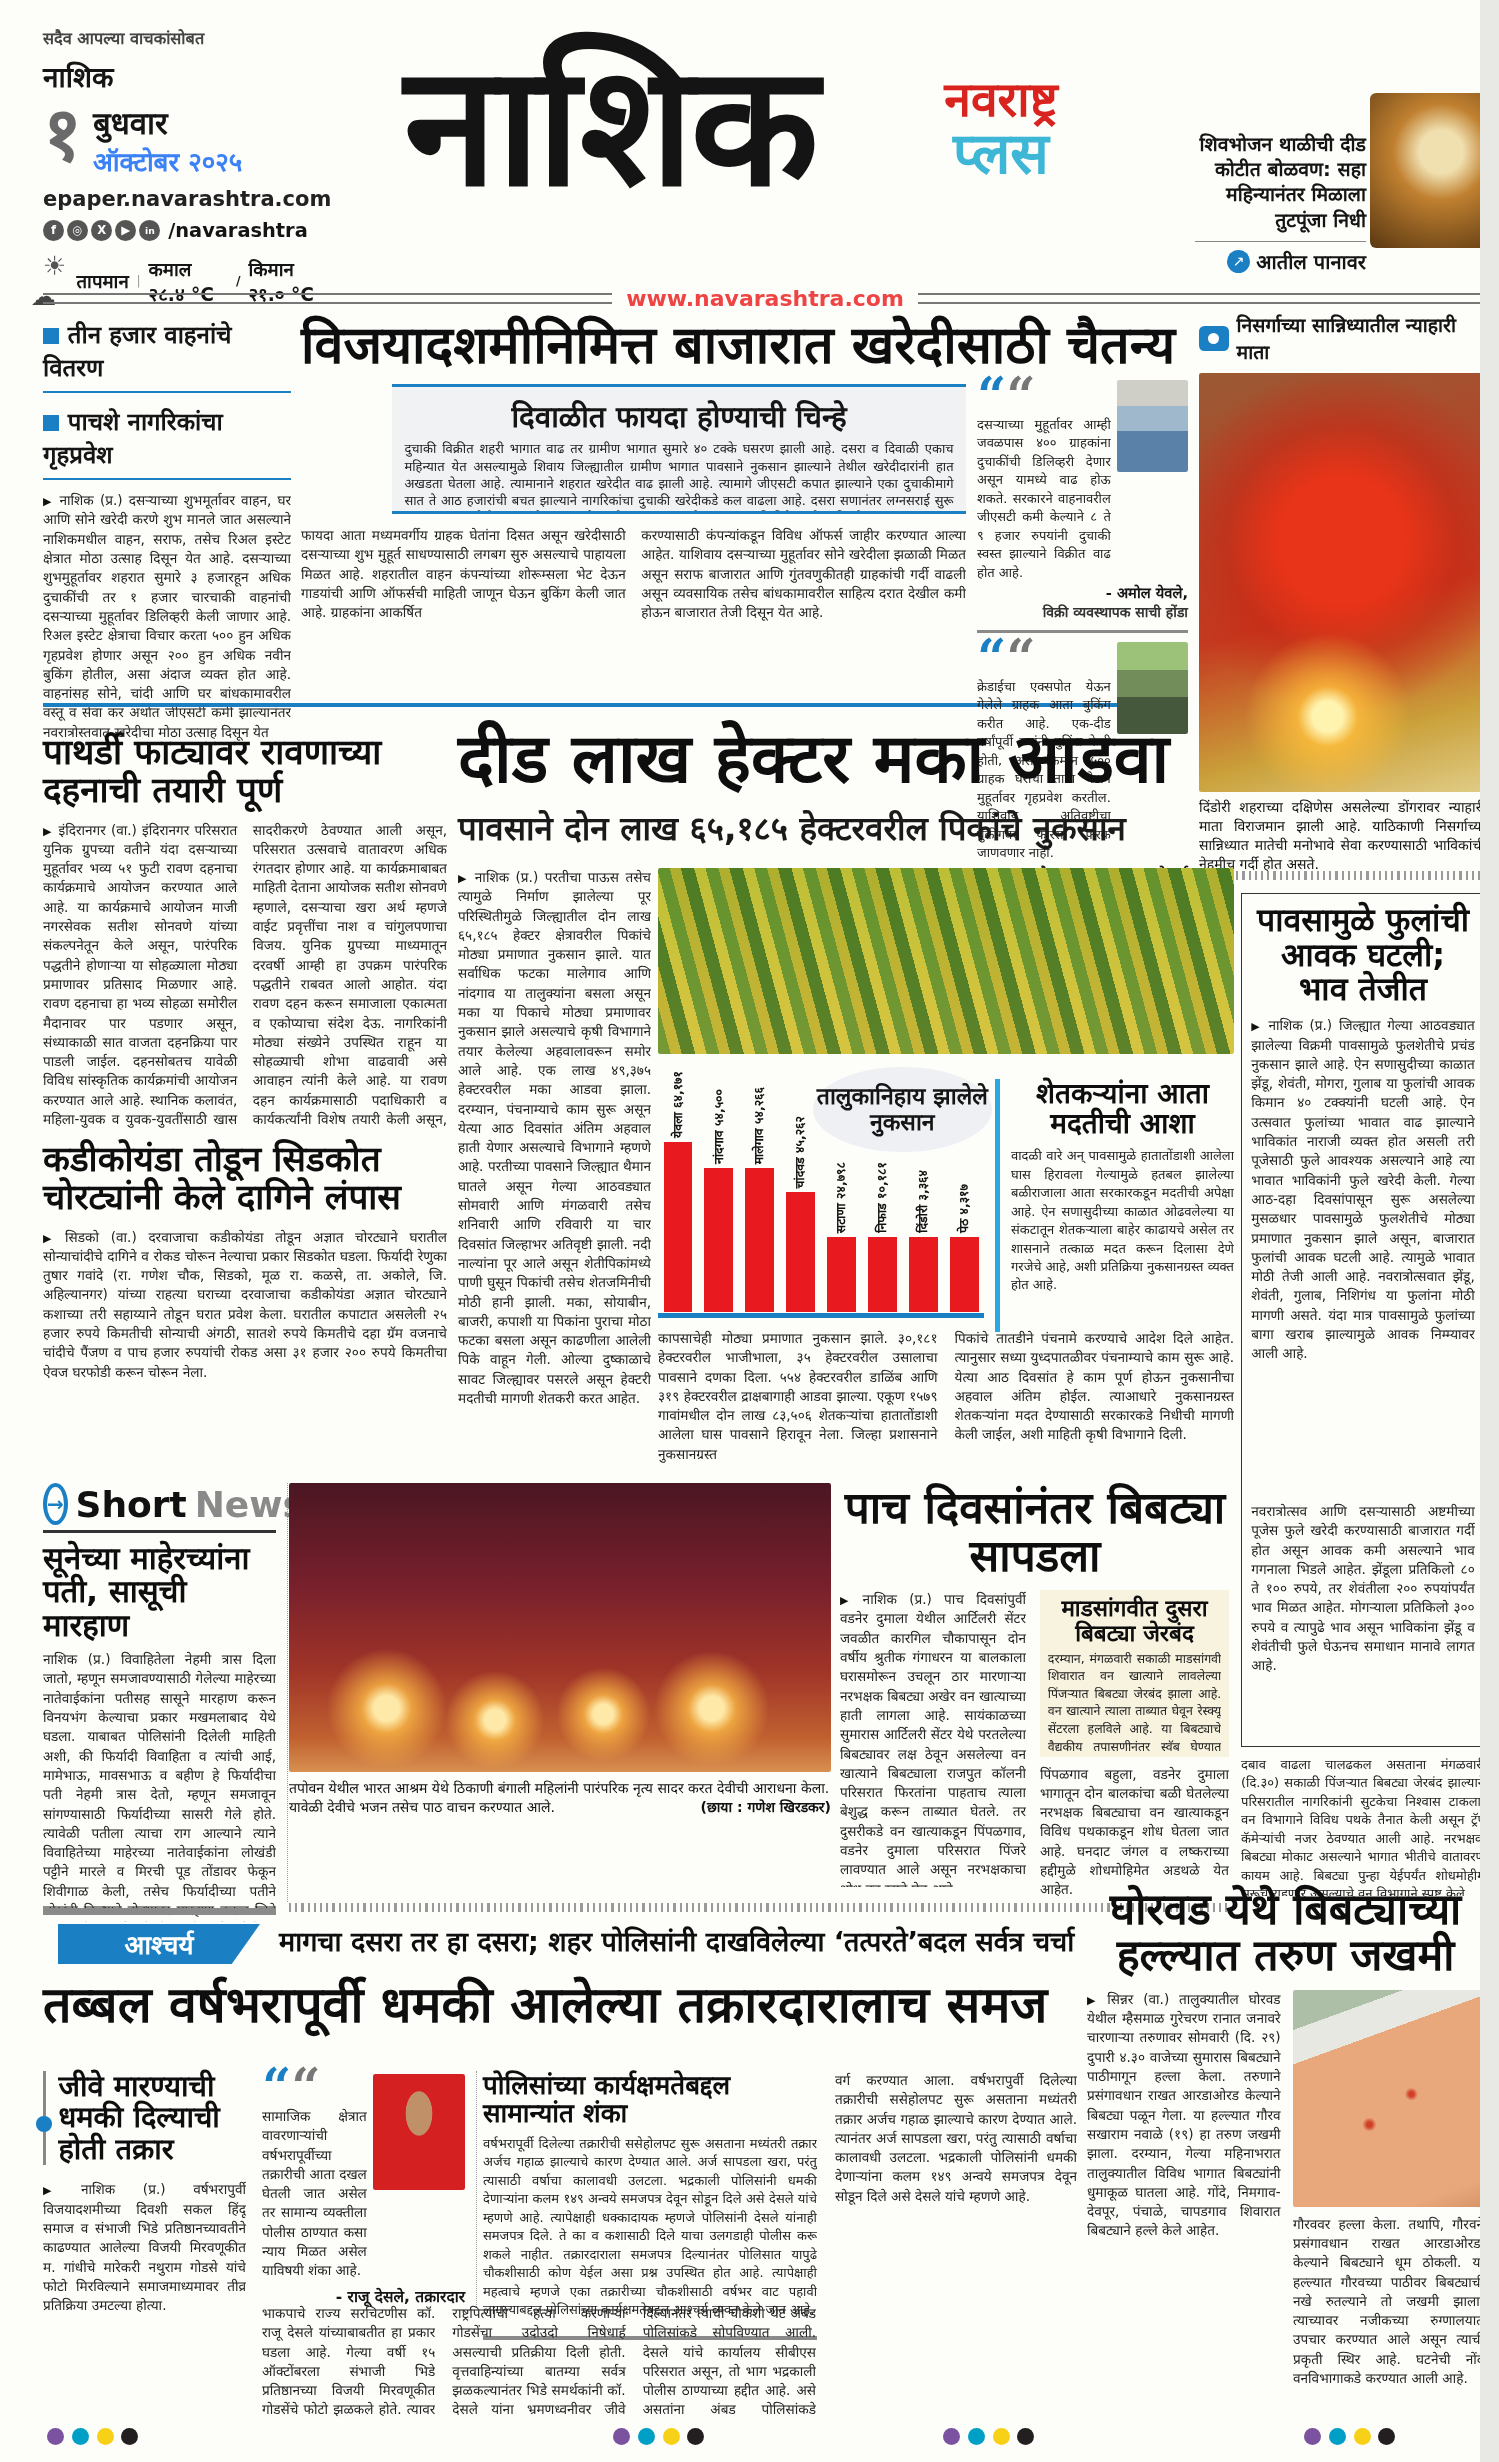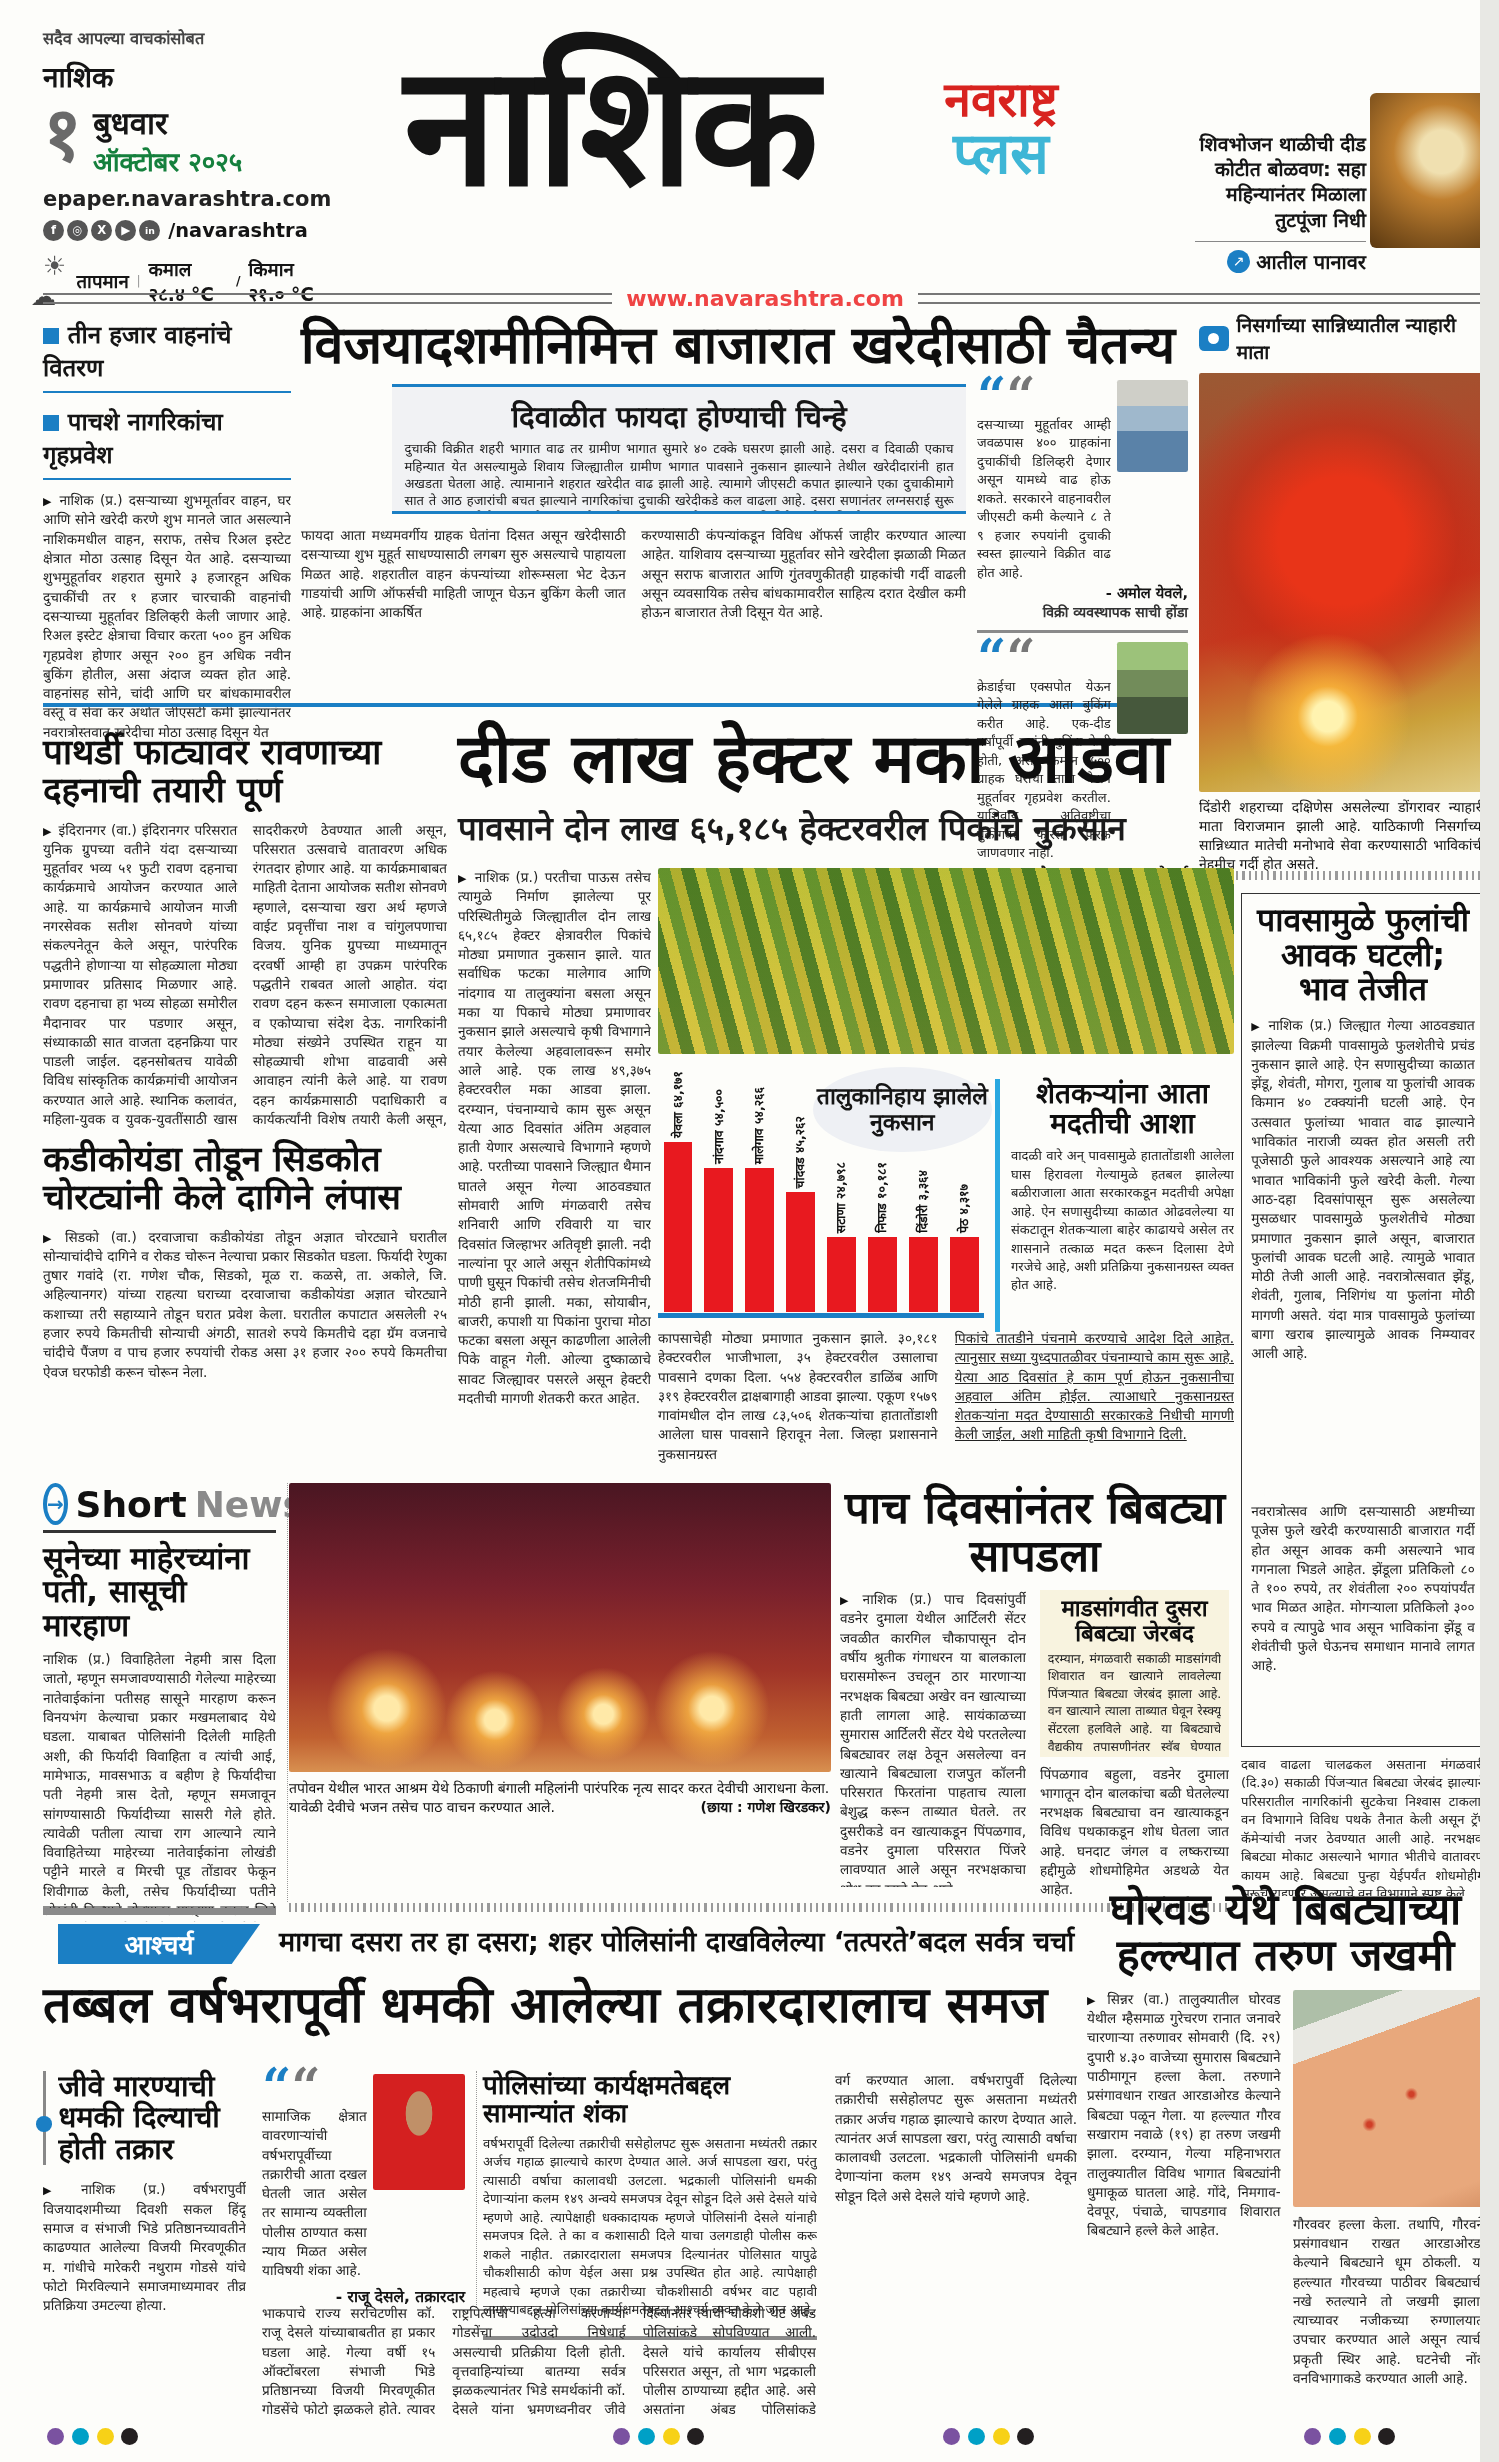--- a/index.html
+++ b/index.html
@@ -32,21 +32,21 @@
 
 <div class="page">
 
   <div class="abs" style="left:43px;top:27px;width:287px;">
     <div style="font-size:16.3px;font-weight:700;color:#444;">सदैव आपल्या वाचकांसोबत</div>
     <div style="font-size:28px;font-weight:900;margin-top:7.8px;">नाशिक</div>
     <div style="display:flex;align-items:flex-start;margin-top:6.2px;">
       <div style="font-size:75px;font-weight:900;color:#6a6a6a;line-height:.9;margin-right:11px;">१</div>
       <div>
         <div style="font-size:31px;font-weight:900;">बुधवार</div>
-        <div style="font-size:26px;font-weight:700;color:#15803d;text-align:right;">ऑक्टोबर २०२५</div>
+        <div style="font-size:26px;font-weight:700;color:#3b82f6;text-align:right;">ऑक्टोबर २०२५</div>
       </div>
     </div>
     <div style="font-size:21px;font-weight:700;color:#222;margin-top:7.8px;">epaper.navarashtra.com</div>
     <div style="margin-top:7.8px;display:flex;align-items:center;">
       <span class="soc">f</span>
       <span class="soc">◎</span>
       <span class="soc">X</span>
       <span class="soc">▶</span>
       <span class="soc" style="font-size:9.3px;">in</span>
       <span style="font-size:19.4px;font-weight:700;margin-left:4.7px;">/navarashtra</span>
@@ -203,21 +203,21 @@
     <div class="abs" style="left:0;bottom:0;width:326px;height:4.7px;background:#1b7fc4;z-index:3;"></div>
   </div>
 
   <div class="abs" style="left:995px;top:1079px;width:239px;border-left:5.4px solid #2aa8e0;padding-left:11px;box-sizing:border-box;">
     <div class="hl" style="font-size:28px;text-align:center;">शेतकऱ्यांना आता मदतीची आशा</div>
     <div class="body-txt j" style="margin-top:7.8px;font-size:13px;height:185px;">वादळी वारे अन् पावसामुळे हातातोंडाशी आलेला घास हिरावला गेल्यामुळे हतबल झालेल्या बळीराजाला आता सरकारकडून मदतीची अपेक्षा आहे. ऐन सणासुदीच्या काळात ओढवलेल्या या संकटातून शेतकऱ्याला बाहेर काढायचे असेल तर शासनाने तत्काळ मदत करून दिलासा देणे गरजेचे आहे, अशी प्रतिक्रिया नुकसानग्रस्त व्यक्त होत आहे.</div>
   </div>
 
   <div class="abs" style="left:658px;top:1329px;width:576px;display:flex;gap:17px;">
     <div class="body-txt j" style="flex:1;height:147px;">कापसाचेही मोठ्या प्रमाणात नुकसान झाले. ३०,१८१ हेक्टरवरील भाजीभाला, ३५ हेक्टरवरील उसालाचा पावसाने दणका दिला. ५५४ हेक्टरवरील डाळिंब आणि ३१९ हेक्टरवरील द्राक्षबागाही आडवा झाल्या. एकूण १५७९ गावांमधील दोन लाख ८३,५०६ शेतकऱ्यांचा हातातोंडाशी आलेला घास पावसाने हिरावून नेला. जिल्हा प्रशासनाने नुकसानग्रस्त</div>
-    <div class="body-txt j" style="flex:1;height:147px;text-decoration:underline;">पिकांचे तातडीने पंचनामे करण्याचे आदेश दिले आहेत. त्यानुसार सध्या युध्दपातळीवर पंचनाम्याचे काम सुरू आहे. येत्या आठ दिवसांत हे काम पूर्ण होऊन नुकसानीचा अहवाल अंतिम होईल. त्याआधारे नुकसानग्रस्त शेतकऱ्यांना मदत देण्यासाठी सरकारकडे निधीची मागणी केली जाईल, अशी माहिती कृषी विभागाने दिली.</div>
+    <div class="body-txt j" style="flex:1;height:147px;">पिकांचे तातडीने पंचनामे करण्याचे आदेश दिले आहेत. त्यानुसार सध्या युध्दपातळीवर पंचनाम्याचे काम सुरू आहे. येत्या आठ दिवसांत हे काम पूर्ण होऊन नुकसानीचा अहवाल अंतिम होईल. त्याआधारे नुकसानग्रस्त शेतकऱ्यांना मदत देण्यासाठी सरकारकडे निधीची मागणी केली जाईल, अशी माहिती कृषी विभागाने दिली.</div>
   </div>
 
   <div class="abs" style="left:1241px;top:893px;width:244px;height:854px;border:1.6px solid #333;padding:9.3px 9.3px;box-sizing:border-box;">
     <div class="hl" style="font-size:32px;text-align:center;">पावसामुळे फुलांची आवक घटली; भाव तेजीत</div>
     <div class="body-txt j" style="margin-top:9.3px;height:481px;"><span class="lead-mark">▶</span><span>नाशिक (प्र.) जिल्ह्यात गेल्या आठवड्यात झालेल्या विक्रमी पावसामुळे फुलशेतीचे प्रचंड नुकसान झाले आहे. ऐन सणासुदीच्या काळात झेंडू, शेवंती, मोगरा, गुलाब या फुलांची आवक किमान ४० टक्क्यांनी घटली आहे. ऐन उत्सवात फुलांच्या भावात वाढ झाल्याने भाविकांत नाराजी व्यक्त होत असली तरी पूजेसाठी फुले आवश्यक असल्याने आहे त्या भावात भाविकांनी फुले खरेदी केली. गेल्या आठ-दहा दिवसांपासून सुरू असलेल्या मुसळधार पावसामुळे फुलशेतीचे मोठ्या प्रमाणात नुकसान झाले असून, बाजारात फुलांची आवक घटली आहे. त्यामुळे भावात मोठी तेजी आली आहे. नवरात्रोत्सवात झेंडू, शेवंती, गुलाब, निशिगंध या फुलांना मोठी मागणी असते. यंदा मात्र पावसामुळे फुलांच्या बागा खराब झाल्यामुळे आवक निम्म्यावर आली आहे.</span></div>
     <div class="body-txt j" style="margin-top:4.7px;height:233px;">नवरात्रोत्सव आणि दसऱ्यासाठी अष्टमीच्या पूजेस फुले खरेदी करण्यासाठी बाजारात गर्दी होत असून आवक कमी असल्याने भाव गगनाला भिडले आहेत. झेंडूला प्रतिकिलो ८० ते १०० रुपये, तर शेवंतीला २०० रुपयांपर्यंत भाव मिळत आहेत. मोगऱ्याला प्रतिकिलो ३०० रुपये व त्यापुढे भाव असून भाविकांना झेंडू व शेवंतीची फुले घेऊनच समाधान मानावे लागत आहे.</div>
   </div>
   <div class="abs" style="left:1241px;top:1756px;width:244px;height:140px;">
     <div class="body-txt j" style="font-size:13px;height:140px;">दबाव वाढला चालढकल असताना मंगळवारी (दि.३०) सकाळी पिंजऱ्यात बिबट्या जेरबंद झाल्याने परिसरातील नागरिकांनी सुटकेचा निश्वास टाकला. वन विभागाने विविध पथके तैनात केली असून ट्रॅप कॅमेऱ्यांची नजर ठेवण्यात आली आहे. नरभक्षक बिबट्या मोकाट असल्याने भागात भीतीचे वातावरण कायम आहे. बिबट्या पुन्हा येईपर्यंत शोधमोहीम सुरूच राहणार असल्याचे वन विभागाने स्पष्ट केले.</div>
   </div>

